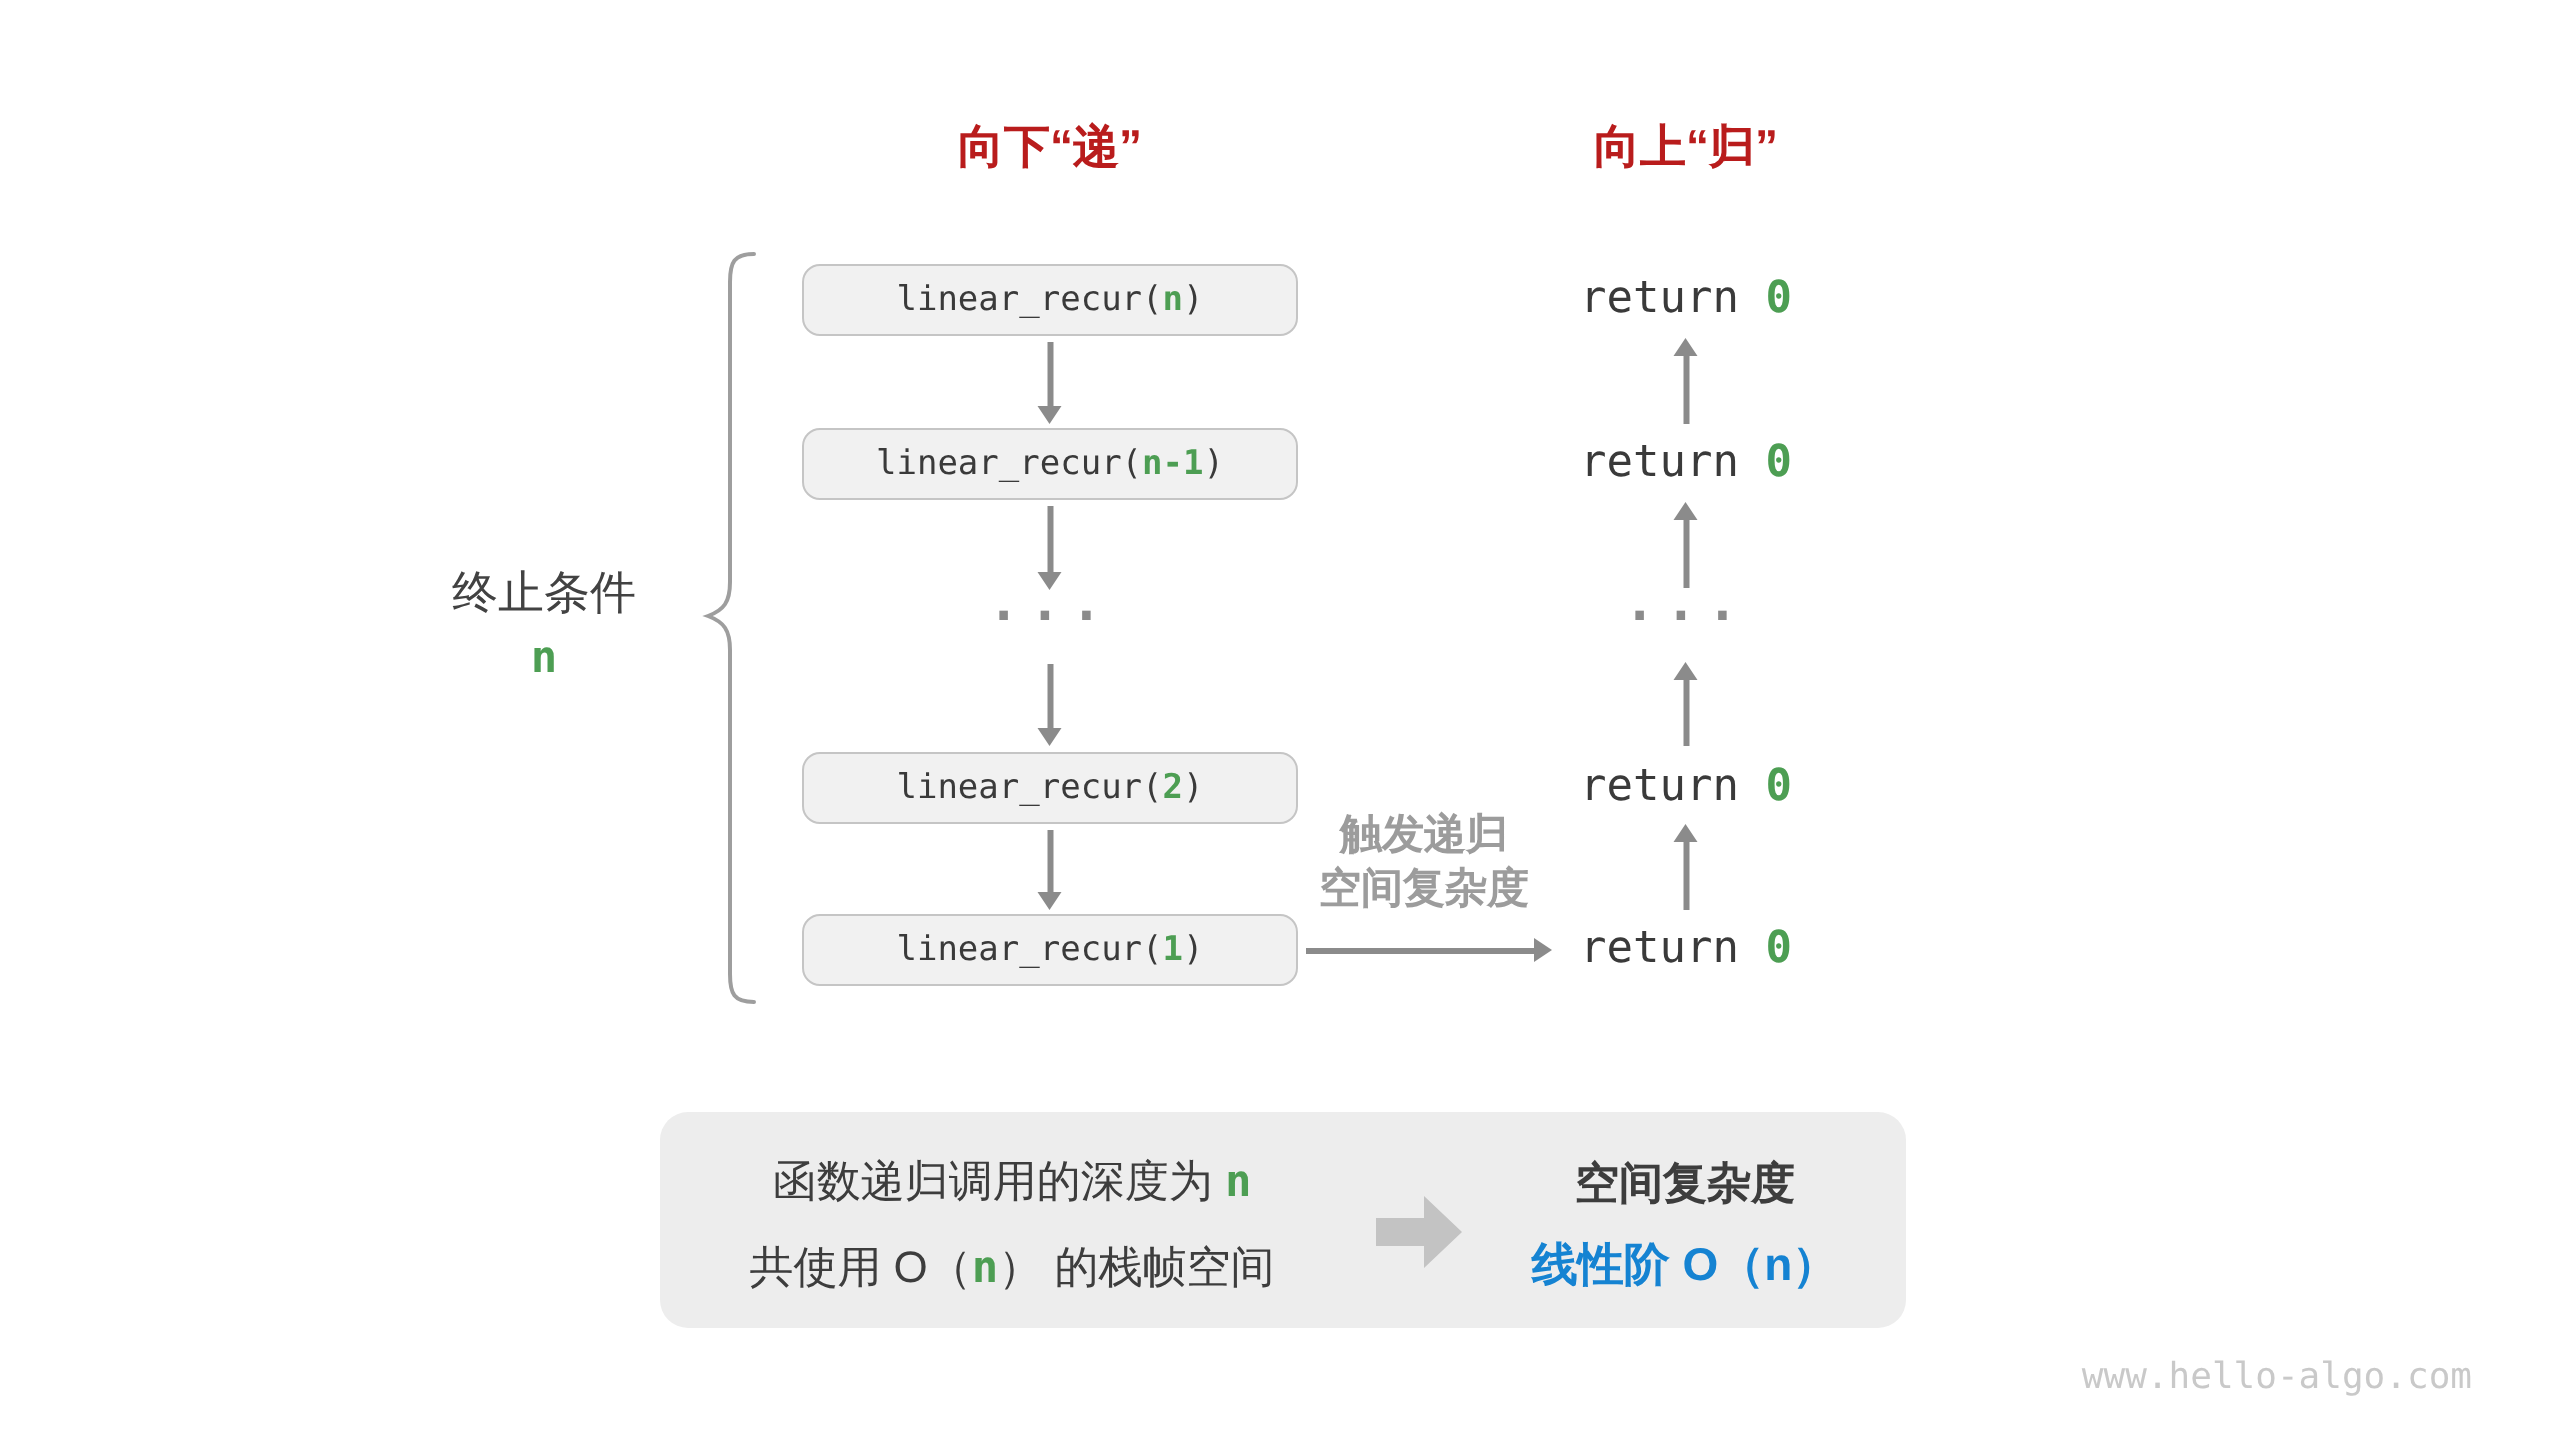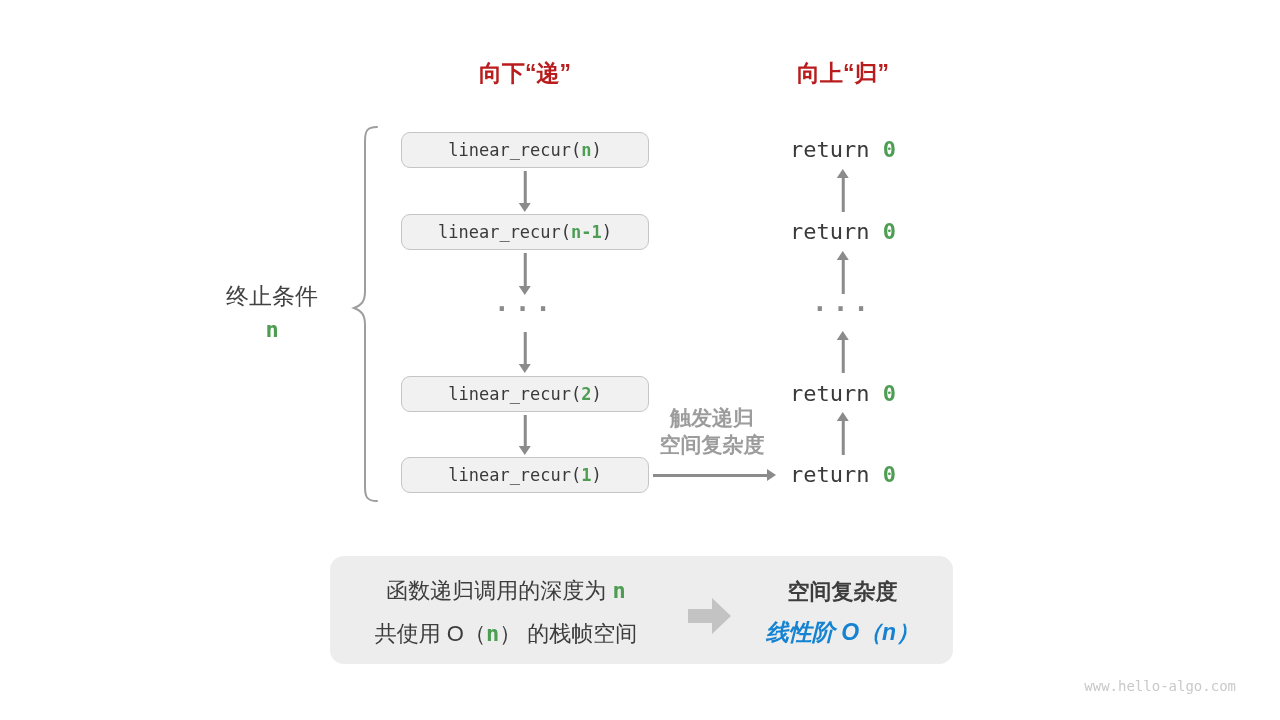--- a/index.html
+++ b/index.html
@@ -87,27 +87,27 @@
   }
   .summary-left .line { height:30px; line-height:30px; }
   .summary-left .line + .line { margin-top:13px; }
   .summary-left .code { font-family:"DejaVu Sans Mono", monospace; }
   .block-arrow { position:absolute; left:358px; top:41px; }
   .summary-right {
     position:absolute; left:410px; top:21px; width:205px; text-align:center;
     white-space:nowrap;
   }
   .summary-right .title { font-size:22px; font-weight:bold; color:#3d3d3d; height:30px; line-height:30px; }
-  .summary-right .result { font-size:23px; font-weight:bold; margin-top:10px; height:30px; line-height:30px;font-style:italic; }
+  .summary-right .result { font-size:23px; font-weight:bold; margin-top:10px; height:30px; line-height:30px; }
 
   .brace-svg { position:absolute; left:348px; top:125px; }
 
   .watermark {
     position:absolute; right:44px; top:678px;
-    font-family:"DejaVu Sans Mono", monospace; font-size:14px; color:#c9c9c9;
+    font-family:"DejaVu Sans Mono", monospace; font-size:18px; color:#c9c9c9;
   }
 </style>
 </head>
 <body>
 
 <div class="canvas">
 
   <div class="hdr" style="left:525px">向下“递”</div>
   <div class="hdr" style="left:843px">向上“归”</div>
 

